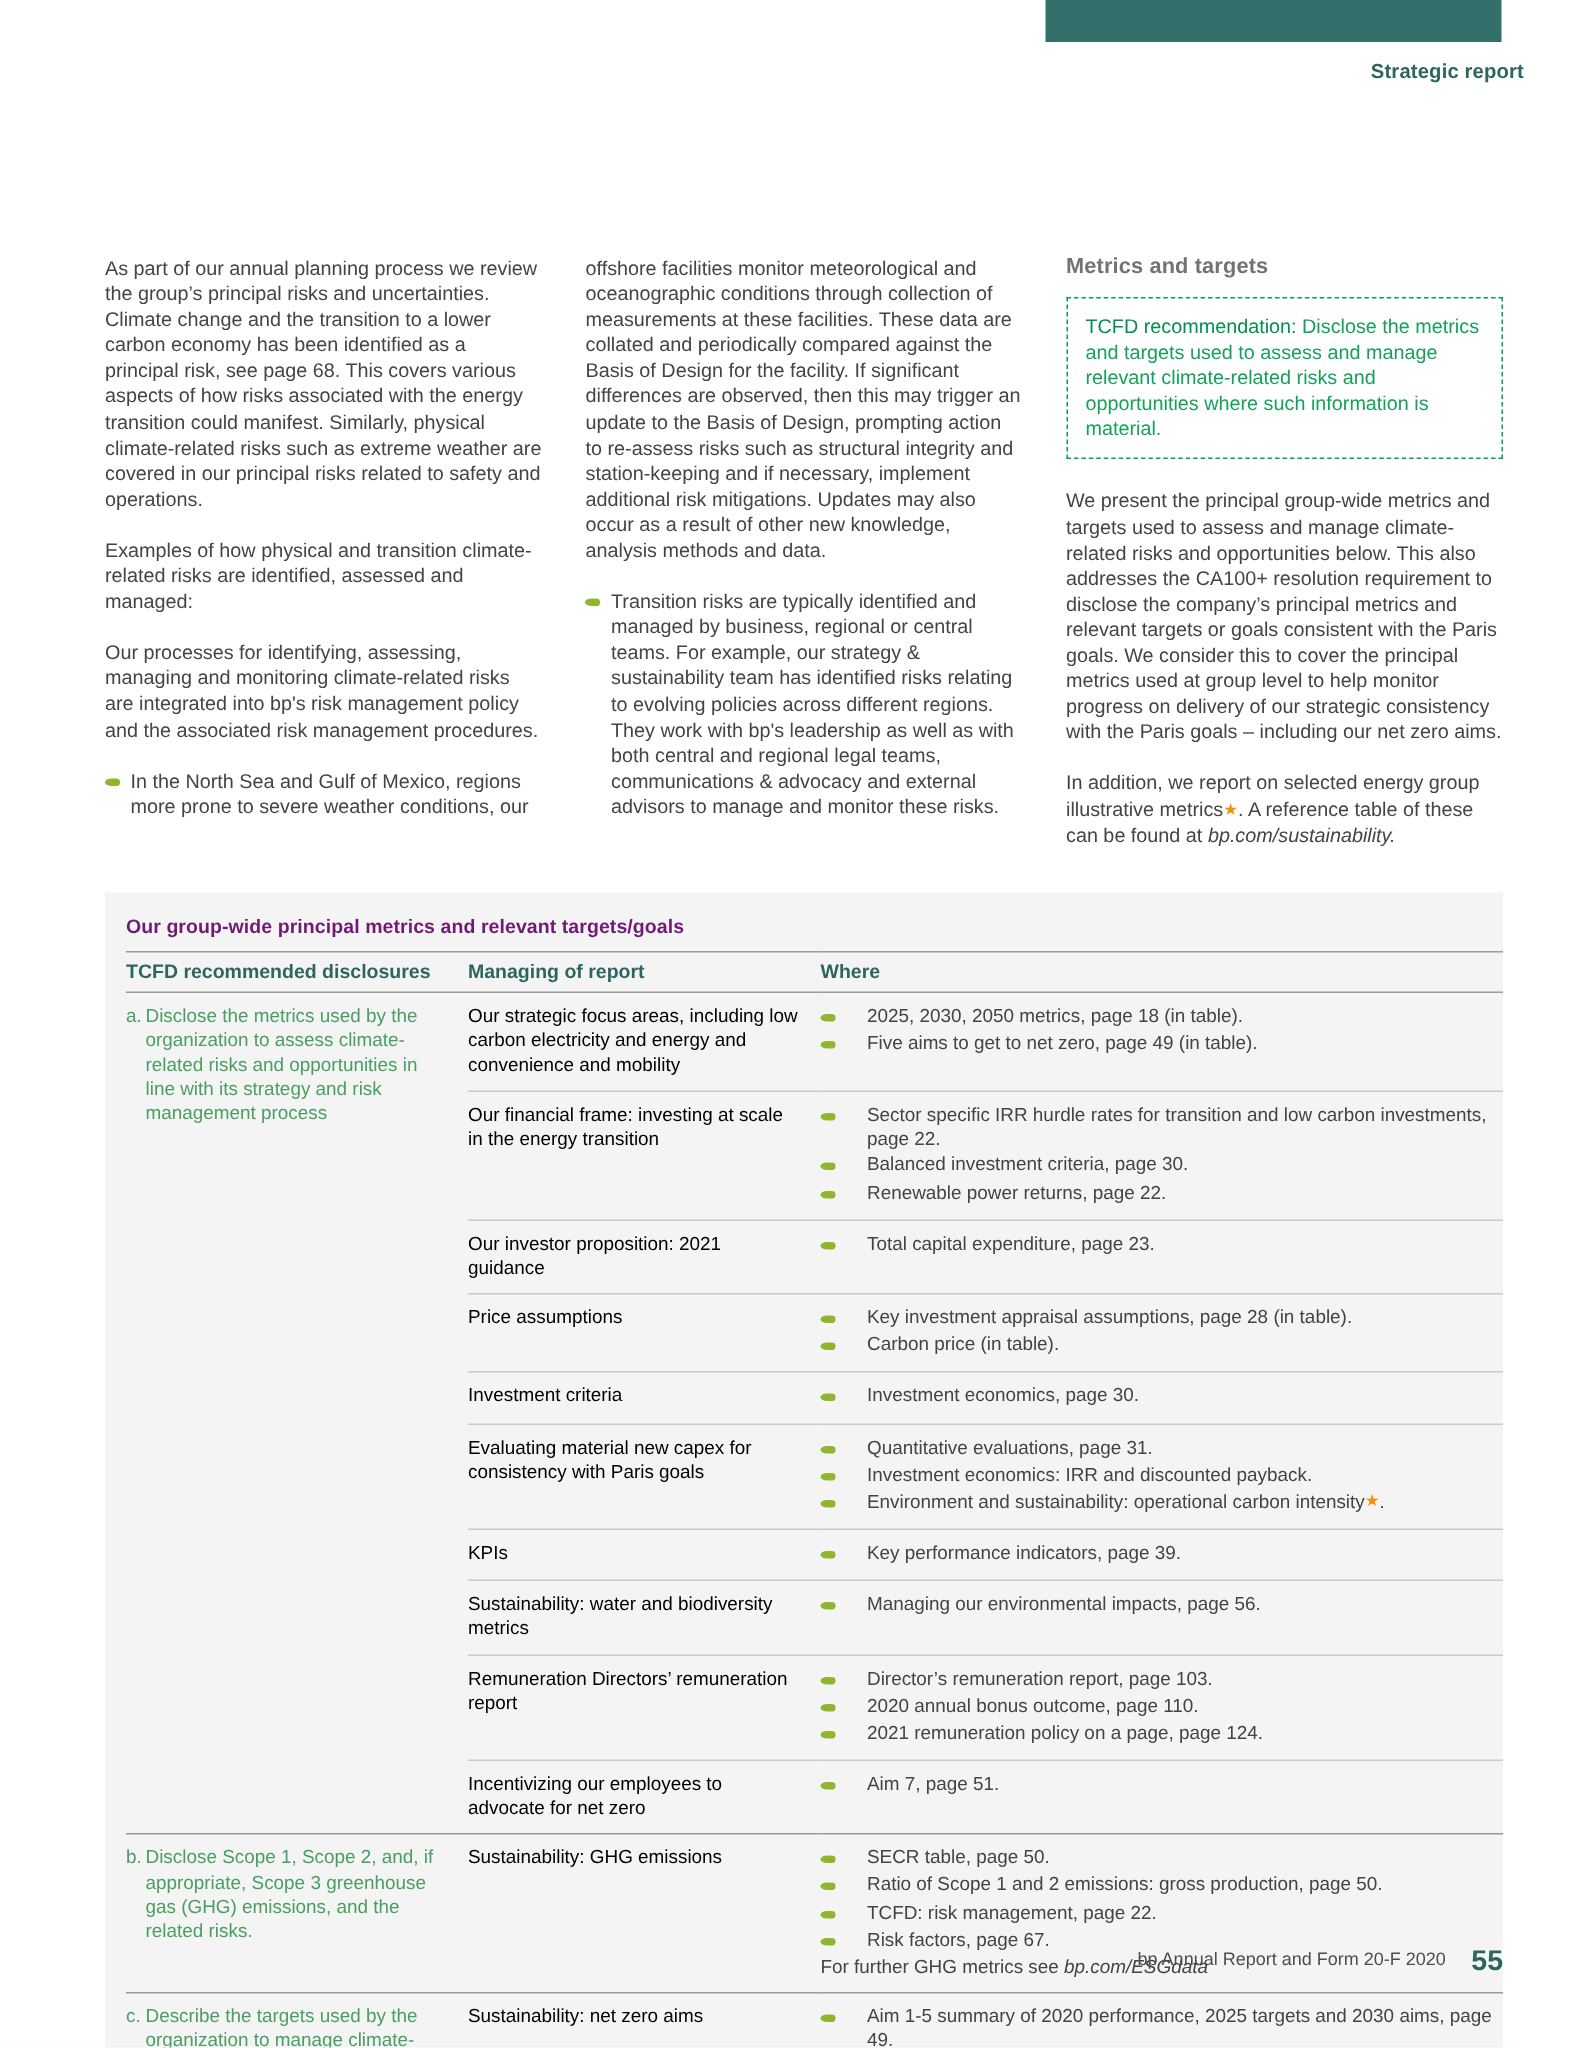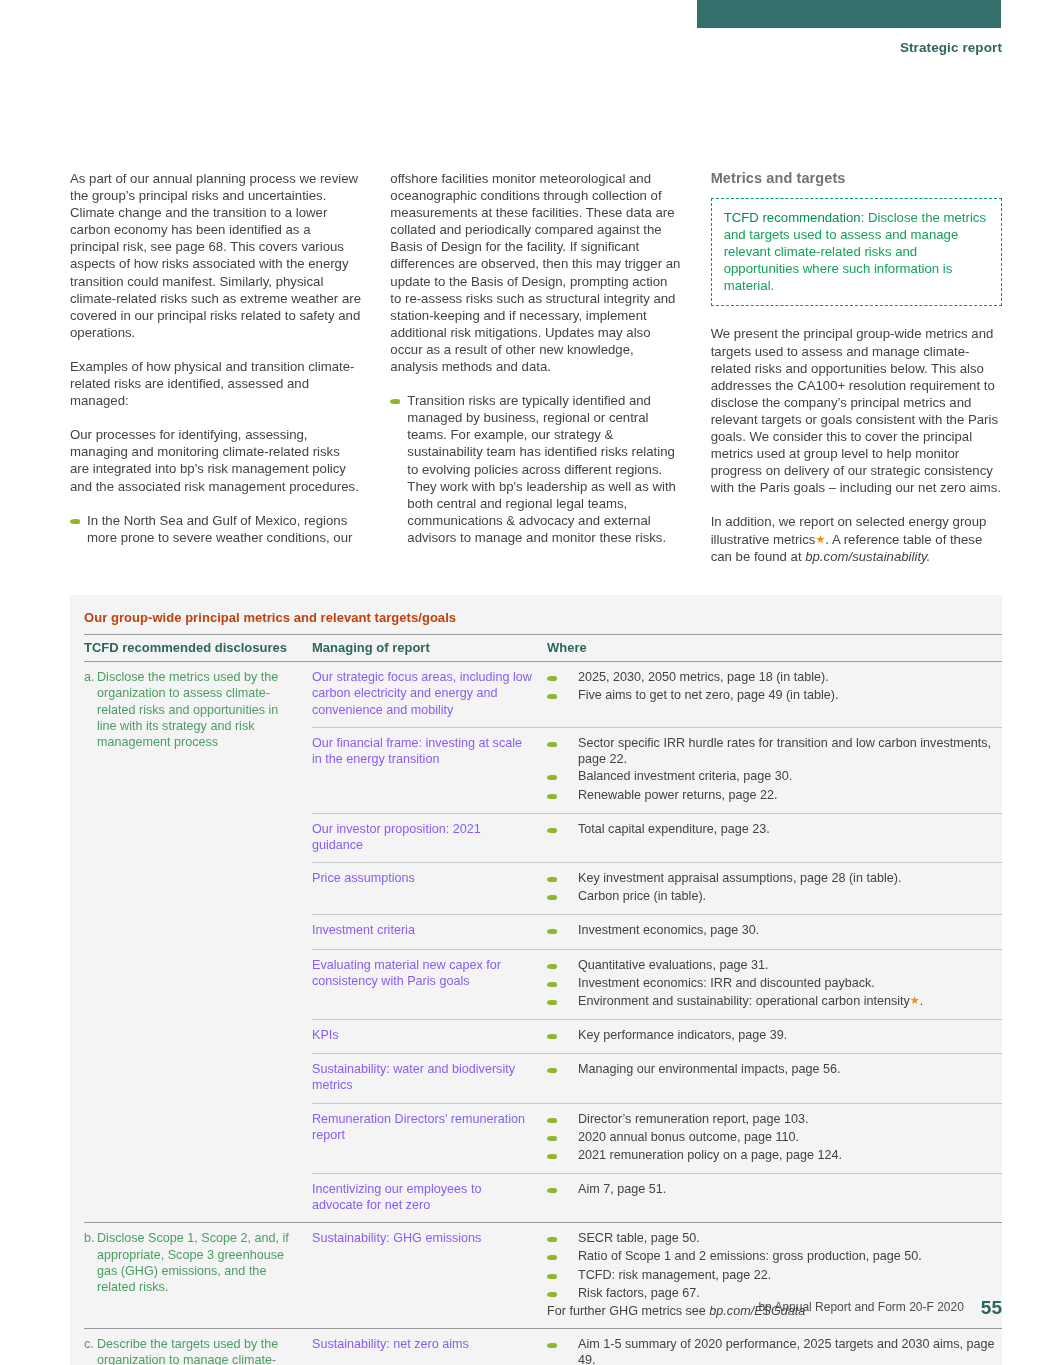--- a/index.html
+++ b/index.html
@@ -28,20 +28,21 @@
   .header-label {
     position: absolute;
     top: 40px;
     left: 0;
     width: 1002px;
     text-align: right;
     font-size: 13.5px;
     font-weight: bold;
     color: #2d665f;
     letter-spacing: .1px;
+    padding-left: 14px;
   }
 
   
   .cols {
     position: absolute;
     top: 170px;
     left: 70px;
     width: 932px;
     display: flex;
     gap: 29px;
@@ -118,21 +119,21 @@
     position: absolute;
     top: 595px;
     left: 70px;
     width: 932px;
     background: #f4f4f4;
     padding: 0;
   }
   .table-title {
     font-size: 13px;
     font-weight: bold;
-    color: #c2410c;
+    color: #701a75;
     padding: 15px 0 9px 14px;
     letter-spacing: .05px;
   }
   table {
     border-collapse: collapse;
     width: 918px;
     margin-left: 14px;
     table-layout: fixed;
   }
   thead th {
@@ -165,21 +166,21 @@
   }
   td.disc .letter {
     display: inline-block;
     width: 13px;
   }
   td.disc .dtext {
     display: inline-block;
     width: 193px;
     vertical-align: top;
   }
-  td.sect { color: #8b5cf6; }
+  td.sect { color: #000000; }
   td.where { color: #444444; padding-right: 4px; }
 
   .wrow {
     display: flex;
     gap: 20px;
     align-items: flex-start;
   }
   .wrow + .wrow { margin-top: 1px; }
   .wrow .wtext { flex: 1; }
   .plain-line { margin-top: 1px; }

